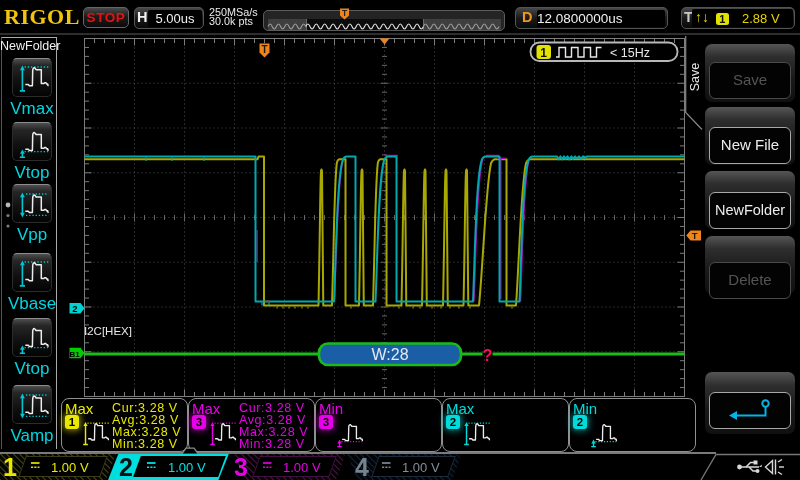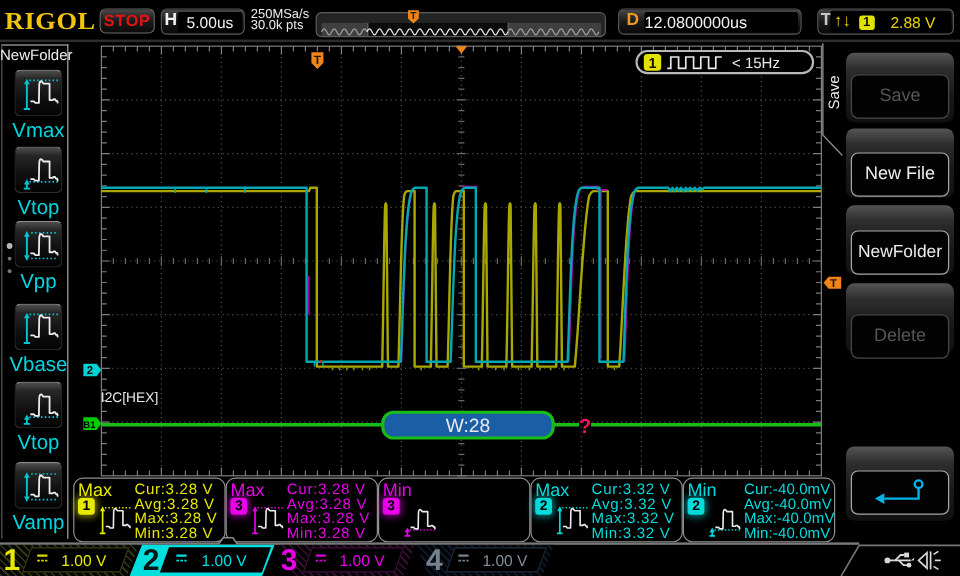--- a/index.html
+++ b/index.html
@@ -221,38 +221,30 @@
   </div>
 <div class="mbox" style="left:442px">
     <div class="mlabel" style="color:#00dcdc">Max</div>
     <div class="mbadge" style="background:#00dcdc;box-shadow:0 0 6px 2px #00dcdc88">2</div>
     <svg class="abs" style="left:15px;top:17px" width="36" height="34" viewBox="0 0 40 38">
       <path d="M11.6,8H35.5" stroke="#00dcdc" stroke-width="1.4" stroke-dasharray="1.3 1.9" fill="none"></path>
       <path d="M9.4,10.5V31.3 M6.800000000000001,31.9h5.2" stroke="#00dcdc" stroke-width="1.6" fill="none"></path>
       <polygon points="9.4,6.6 7.0,11.2 11.8,11.2" fill="#00dcdc"></polygon>
       <path d="M12.3,25.4 L15.2,25.4 16.4,26.799999999999997 19.4,26.799999999999997 19.7,11.6 Q19.9,8.7 21.3,8.7 L22.4,9.6 23.1,10.7 28.3,10.7 28.3,24.4 30.9,24.4 31.6,23.7 32.9,23.7 33.6,25.0 34.7,25.0 34.9,26.4 35.7,26.4" stroke="#ececec" stroke-width="1.5" fill="none" stroke-linejoin="round"></path>
     </svg>
-    <div class="mvals" style="color:#00dcdc;">Cur:3.32 V
-Avg:3.32 V
-Max:3.32 V
-Min:3.32 V</div>
   </div>
 <div class="mbox" style="left:569px">
     <div class="mlabel" style="color:#00dcdc">Min</div>
     <div class="mbadge" style="background:#00dcdc;box-shadow:0 0 6px 2px #00dcdc88">2</div>
     <svg class="abs" style="left:15px;top:17px" width="36" height="34" viewBox="0 0 40 38">
       <path d="M11.5,28.6H35.5" stroke="#00dcdc" stroke-width="1.4" stroke-dasharray="1.3 1.9" fill="none"></path>
       <path d="M9.4,30V33.6 M6.800000000000001,34.2h5.2" stroke="#00dcdc" stroke-width="1.6" fill="none"></path>
       <polygon points="9.4,26.4 7.0,30.7 11.8,30.7" fill="#00dcdc"></polygon>
       <path d="M12.3,26.2 L15.2,26.2 16.4,27.599999999999998 19.4,27.599999999999998 19.7,12.5 Q19.9,9.6 21.3,9.6 L22.4,10.5 23.1,11.6 28.3,11.6 28.3,25.2 30.9,25.2 31.6,24.5 32.9,24.5 33.6,25.8 34.7,25.8 34.9,27.2 35.7,27.2" stroke="#ececec" stroke-width="1.5" fill="none" stroke-linejoin="round"></path>
     </svg>
-    <div class="mvals" style="color:#00dcdc;letter-spacing:.1px">Cur:-40.0mV
-Avg:-40.0mV
-Max:-40.0mV
-Min:-40.0mV</div>
   </div>
 <div class="abs" style="left:0;top:452px;width:800px;height:28px;background:#000"></div>
 <div class="abs" style="left:0;top:452px;width:716px;height:1.6px;background:#7a7a7a"></div>
 <svg class="abs" style="left:181px;top:446.5px;z-index:6" width="18" height="7">
     <path d="M1,6.5 L5,1.2 H13 L17,6.5" stroke="#8a8a8a" stroke-width="1.3" fill="#000"></path>
   </svg>
 <div class="abs" style="left:0;top:453.5px;width:117px;height:26.5px;background:repeating-linear-gradient(45deg,#323214 0 1.4px,#060601 1.4px 4.5px);clip-path:polygon(0 0,116px 0,106px 26.5px,0 26.5px)"></div>
 <div class="abs" style="left:107px;top:453.5px;width:127px;height:26.5px;background:#00dede;clip-path:polygon(11.5px 0,122px 0,111.5px 26.5px,1px 26.5px)"></div>
 <div class="abs" style="left:228px;top:453.5px;width:120px;height:26.5px;background:repeating-linear-gradient(45deg,#331030 0 1.4px,#060105 1.4px 4.5px);clip-path:polygon(6px 0,118px 0,108px 26.5px,16px 26.5px)"></div>
 <div class="abs" style="left:341px;top:453.5px;width:122px;height:26.5px;background:repeating-linear-gradient(45deg,#0d1a2a 0 1.4px,#020407 1.4px 4.5px);clip-path:polygon(6px 0,121px 0,111px 26.5px,16px 26.5px)"></div>

